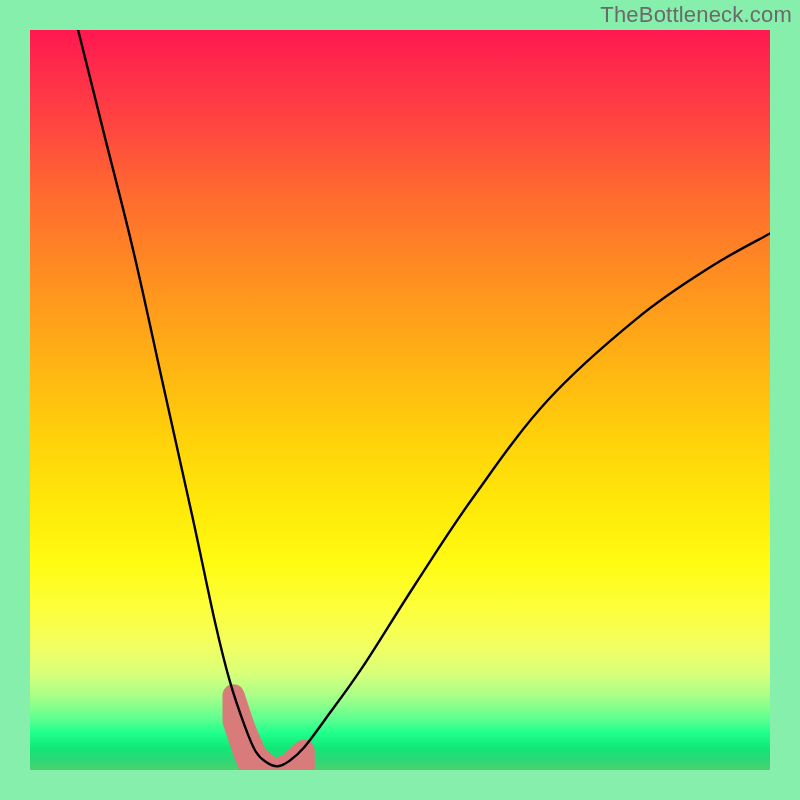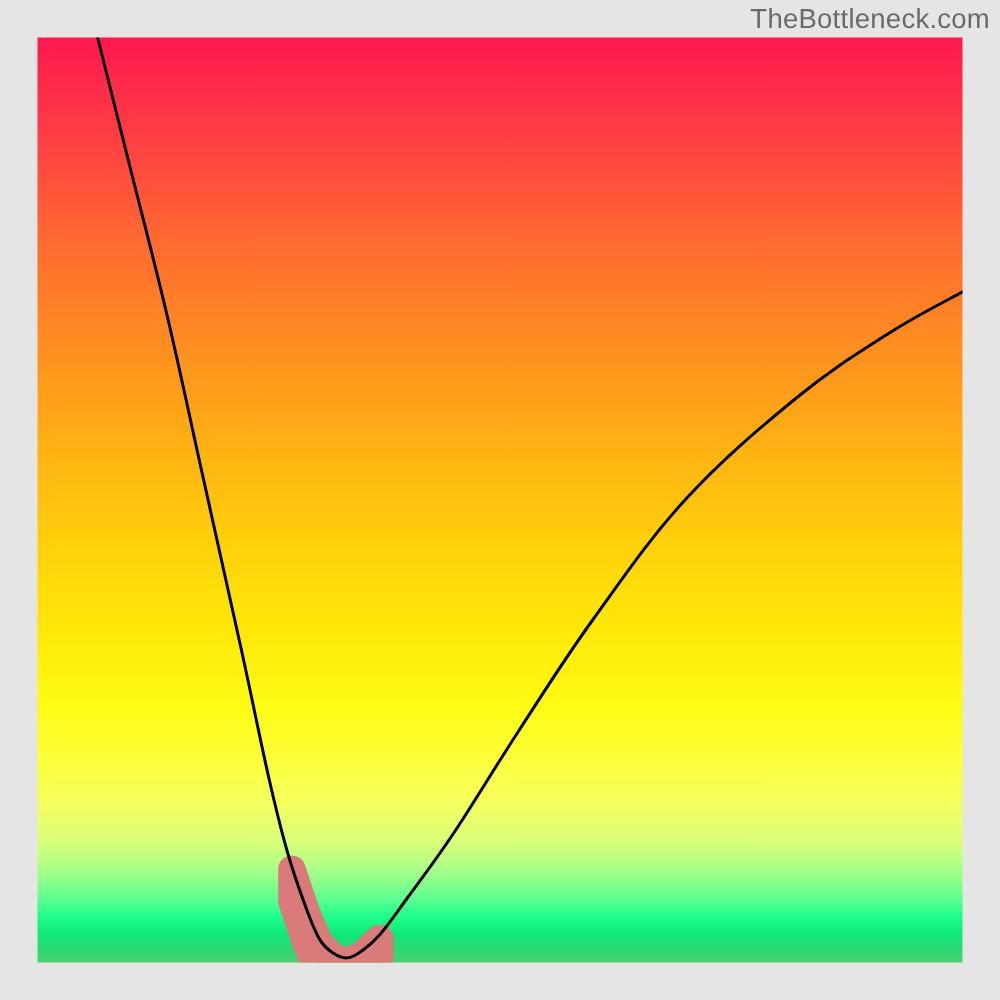--- a/index.html
+++ b/index.html
@@ -7,21 +7,21 @@
     padding: 0;
     width: 800px;
     height: 800px;
     background: #000;
     position: relative;
     font-family: Arial, Helvetica, sans-serif;
   }
   .frame {
     position: absolute;
     inset: 0;
-    background: #e5e5e5;
+    background: #86efac;
     text-decoration: underline;
   }
   .plot-area {
     position: absolute;
     left: 30px;
     top: 30px;
     width: 740px;
     height: 740px;
     background: linear-gradient(
       to bottom,

